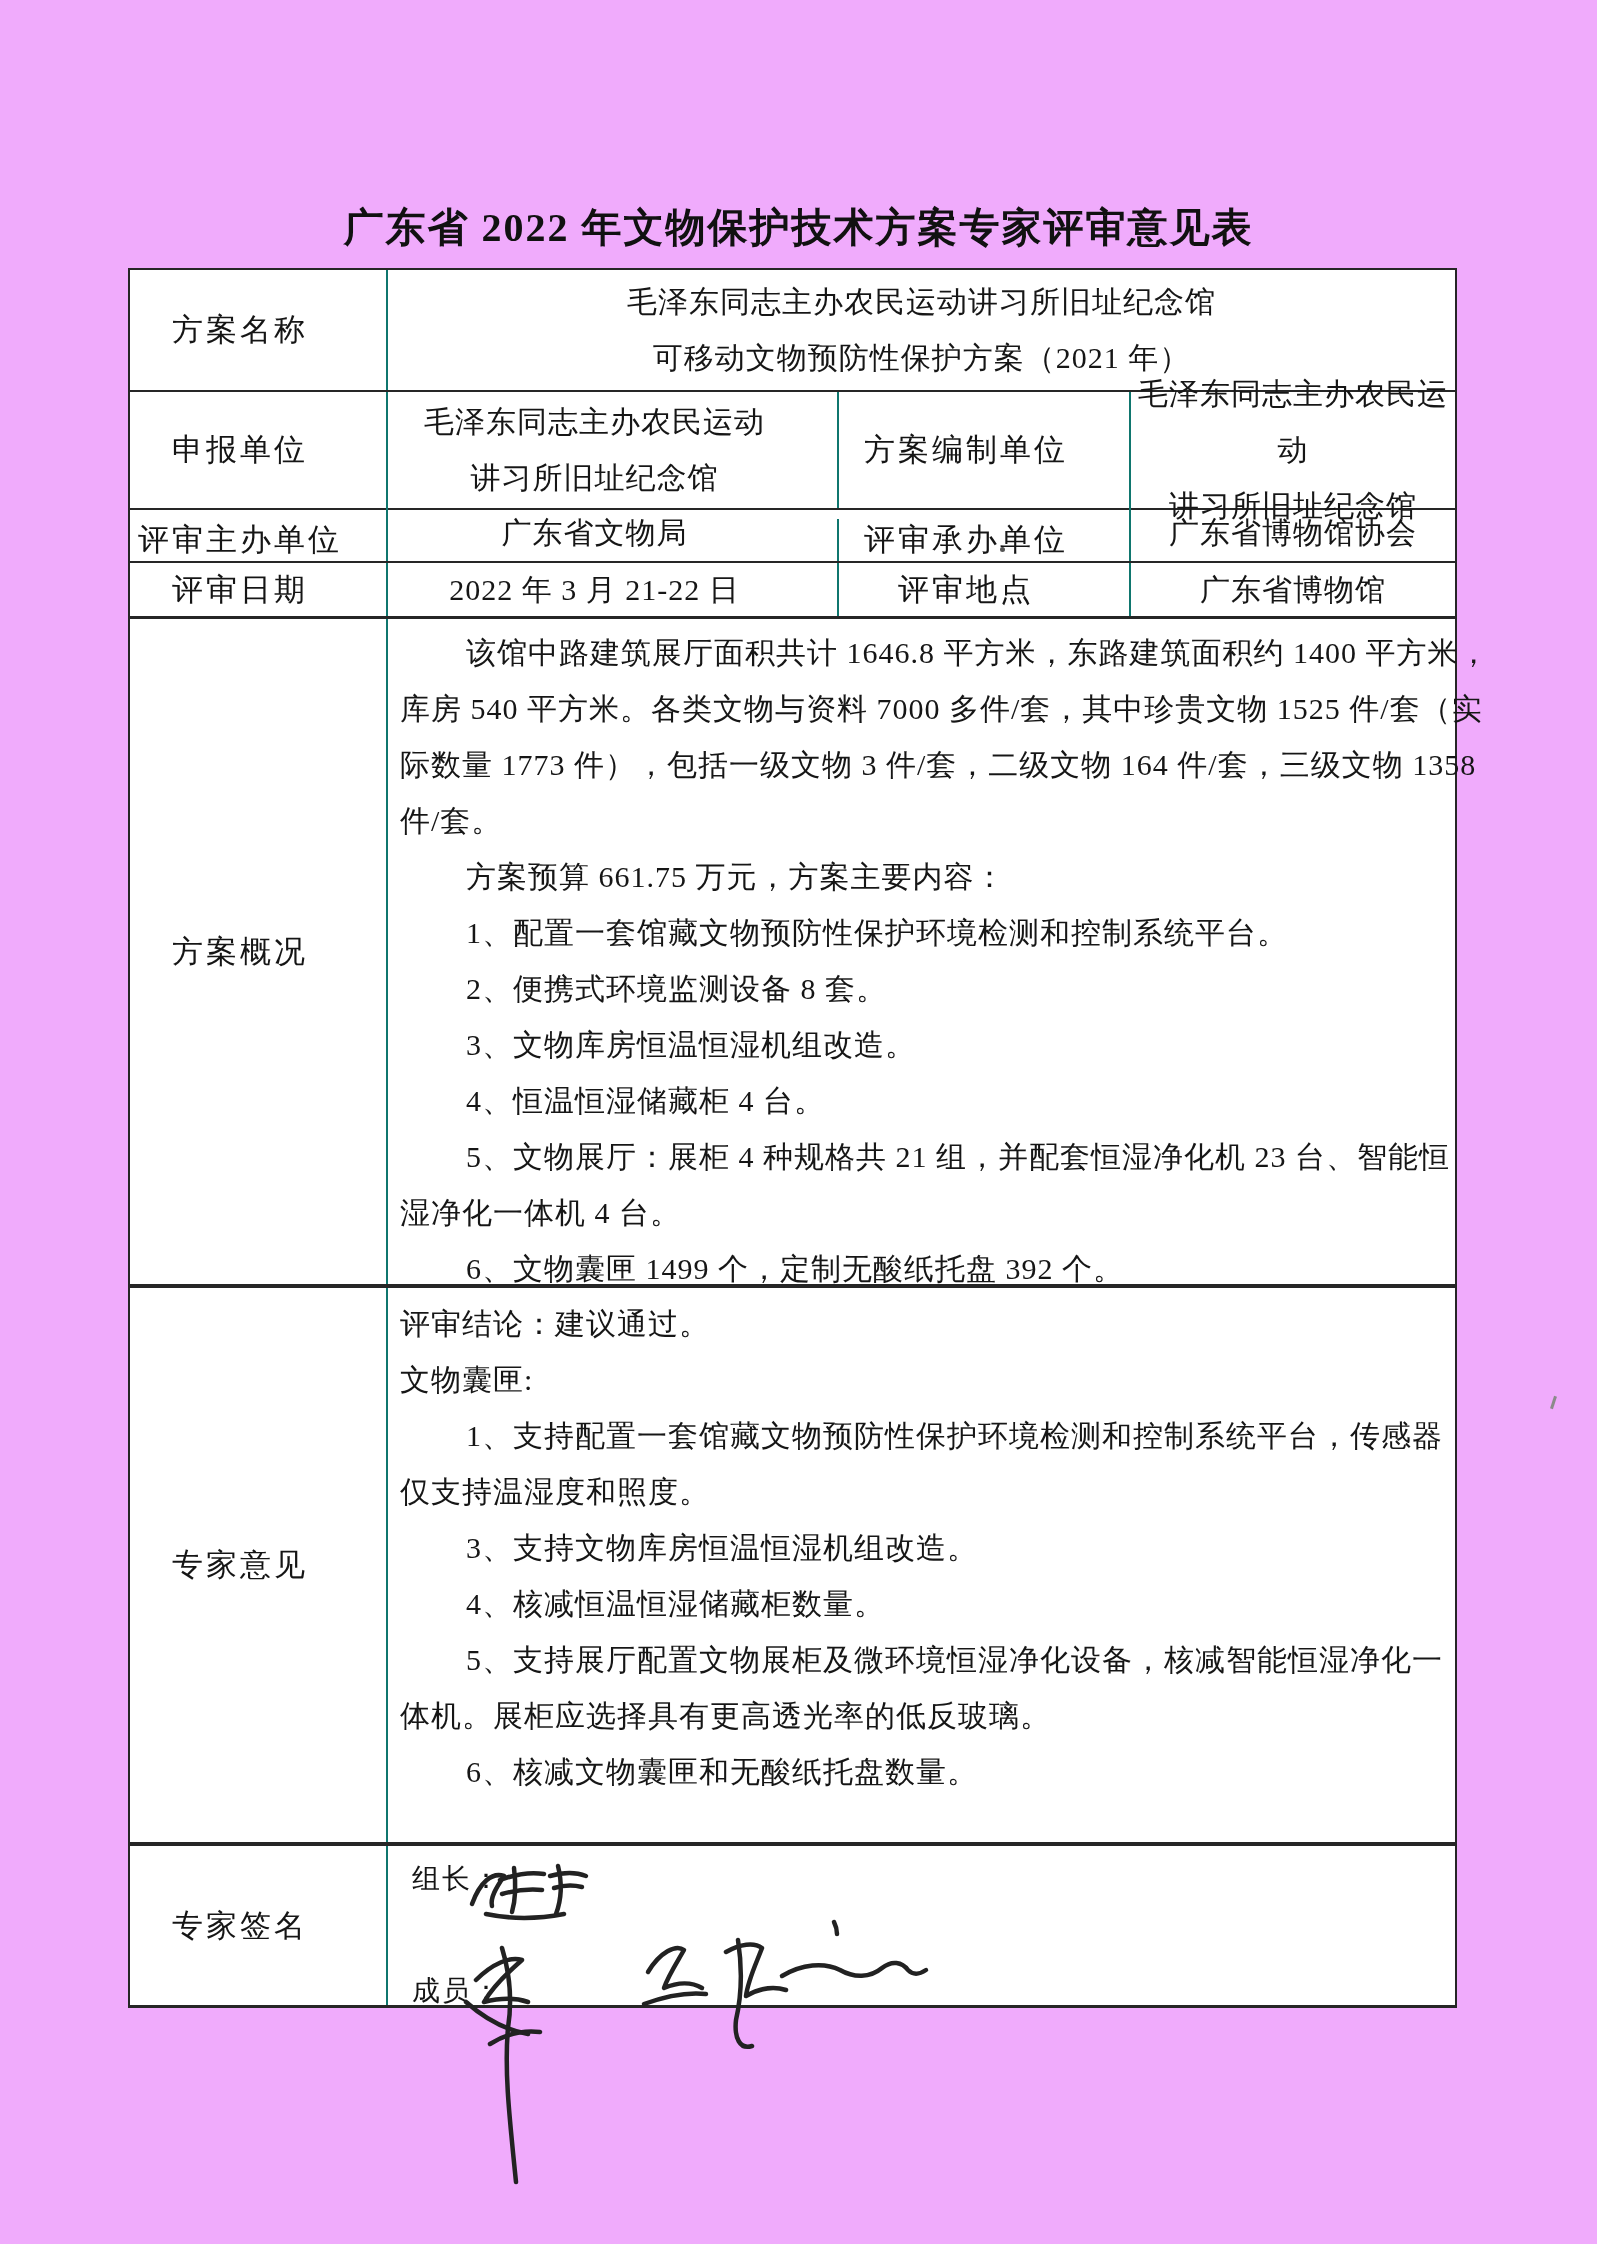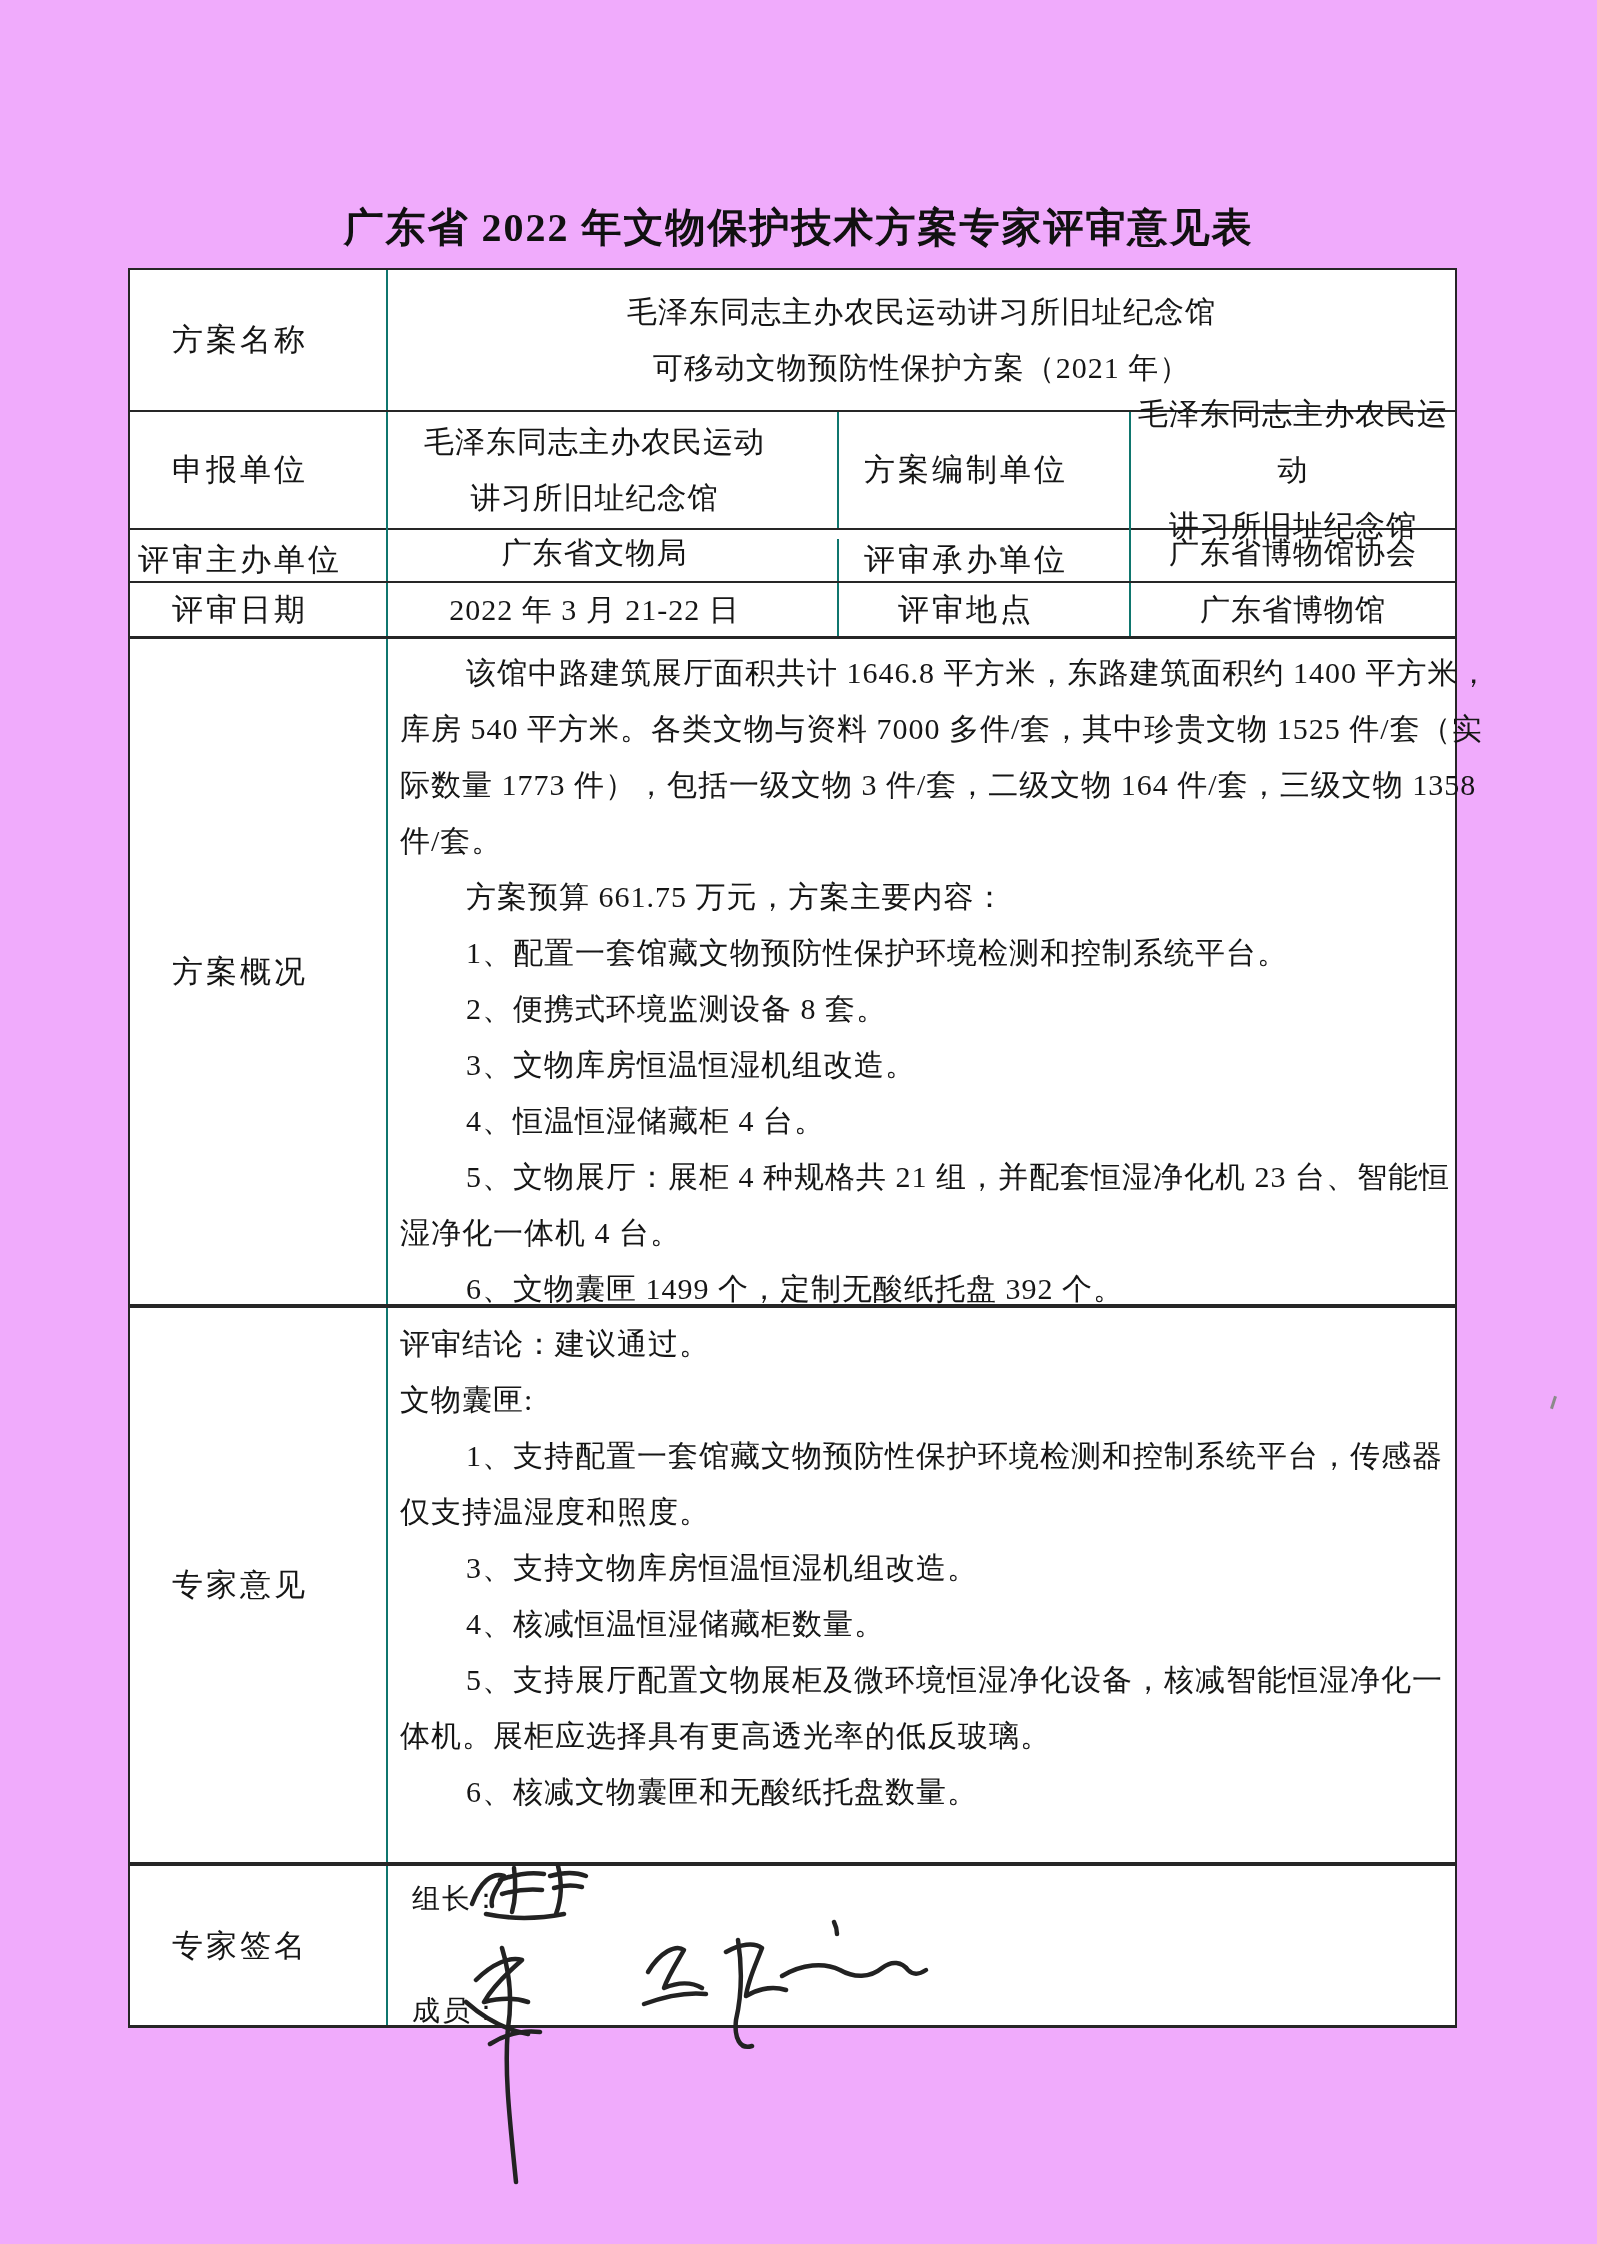--- a/index.html
+++ b/index.html
@@ -19,21 +19,21 @@
   }
   .review-table{
     position:absolute;left:128px;top:268px;width:1329px;
     border:2px solid #262626;border-bottom-width:3px;
     box-sizing:border-box;background:#fff;
   }
   .row{display:flex;box-sizing:border-box;}
   .row + .row{border-top:2px solid #262626;}
   .row.hsep{border-top-width:3px;}
   .row.hsep2{border-top-width:4px;}
-  .r1{height:140px;}
+  .r1{height:120px;}
   .r2{height:118px;}
   .r3{height:53px;align-items:flex-end;}
   .r4{height:55px;}
   .r5{height:668px;}
   .r6{height:558px;}
   .r7{height:163px;}
   .cell{box-sizing:border-box;min-width:0;}
   .cell + .cell{border-left:2px solid #0f766e;margin-left:36px;}
   .lab{
     width:220px;flex:0 0 220px;

